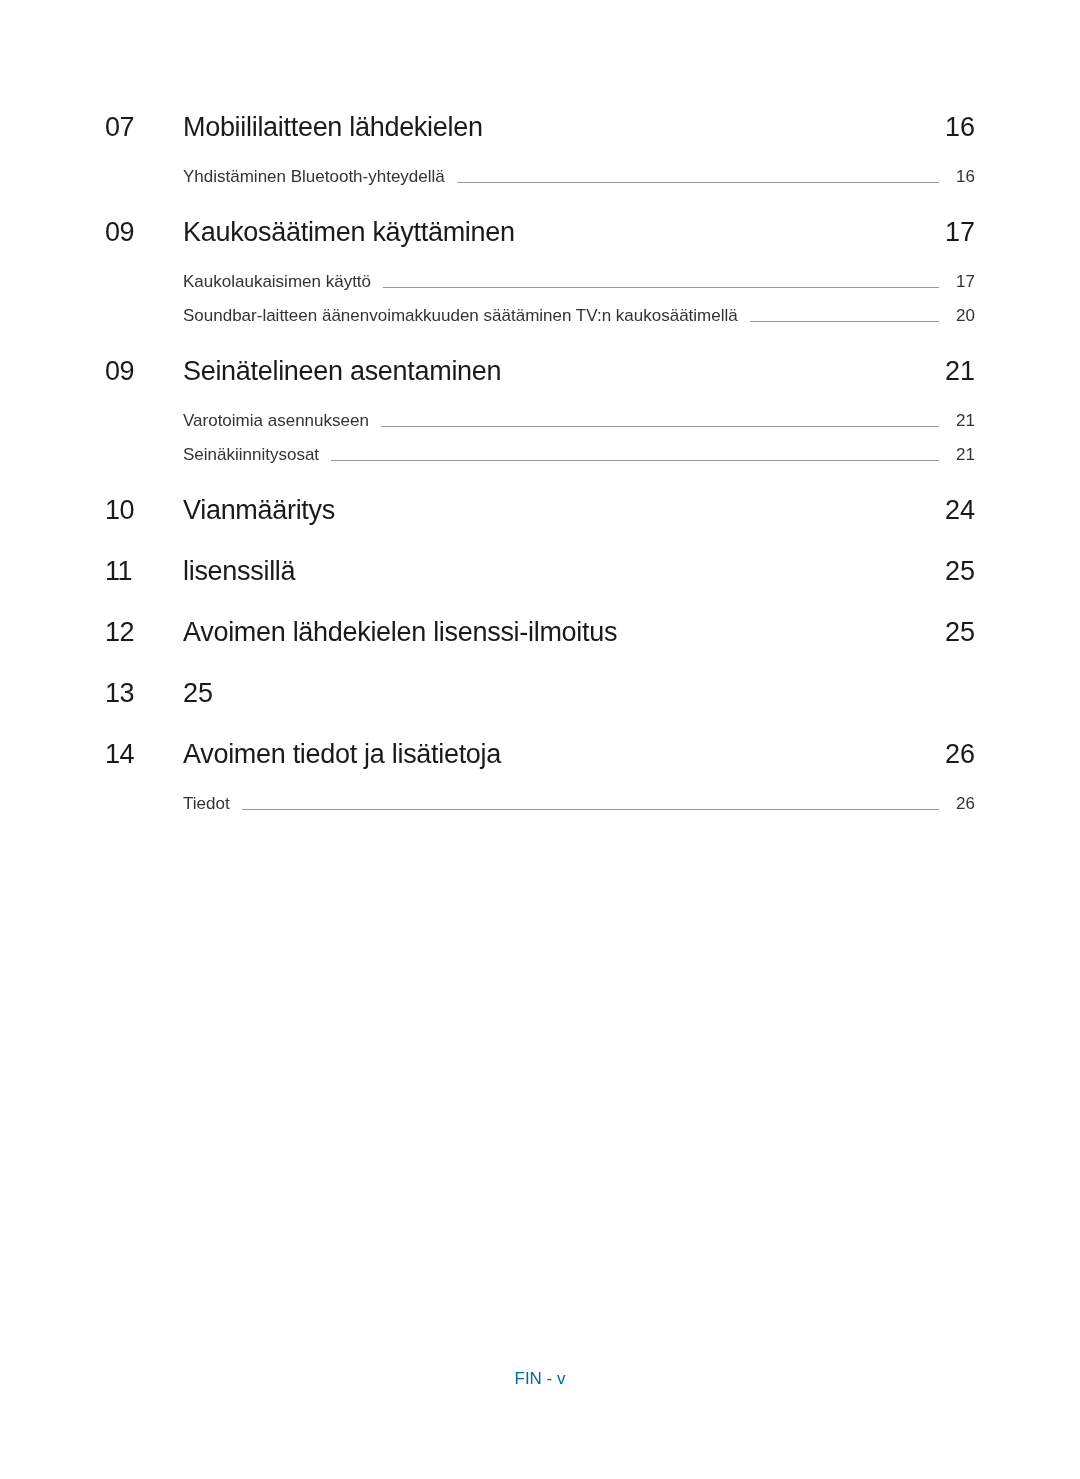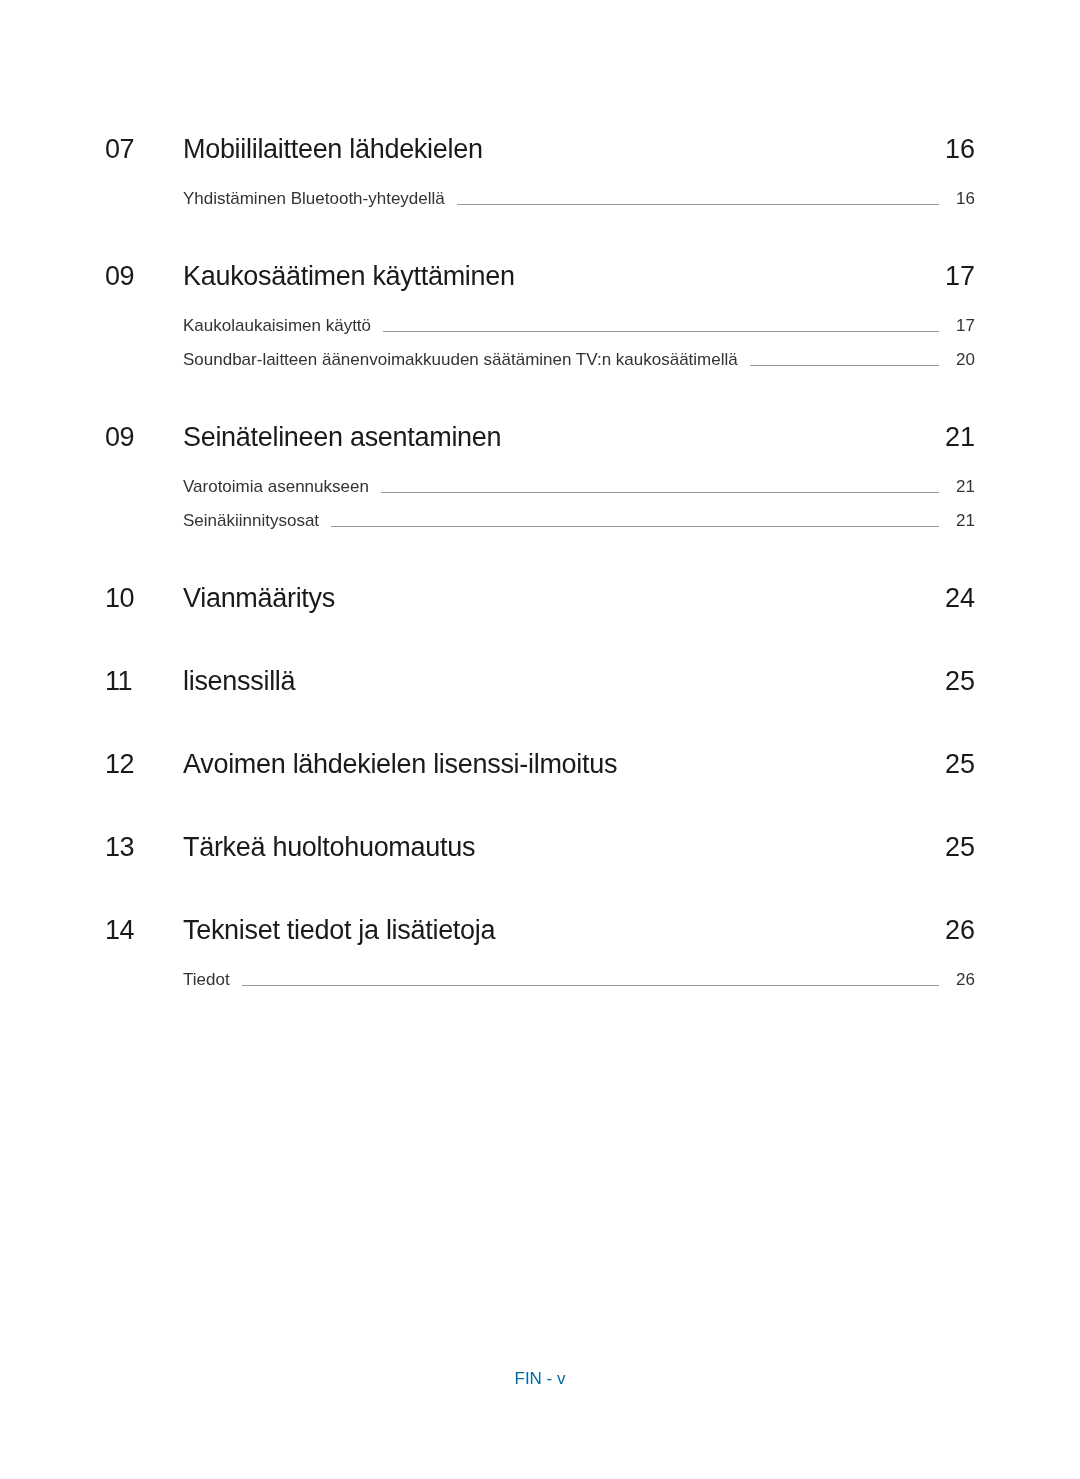--- a/index.html
+++ b/index.html
@@ -30,21 +30,20 @@
       align-items: baseline;
       gap: 36px;
       margin-bottom: 24px;
     }
     
     .section-number {
       font-size: 27px;
       font-weight: 500;
       min-width: 42px;
       letter-spacing: -0.5px;
-      margin-top: 22px;
     }
     
     .section-title {
       font-size: 27px;
       font-weight: 500;
       flex: 1;
       letter-spacing: -0.3px;
     }
     
     .section-page {
@@ -168,29 +167,28 @@
     <div class="section-header">
       <span class="section-number">12</span>
       <span class="section-title">Avoimen lähdekielen lisenssi-ilmoitus</span>
       <span class="section-page">25</span>
     </div>
   </div>
 
   <div class="section no-sub">
     <div class="section-header">
       <span class="section-number">13</span>
-      <span class="section-title">Tärkeä huoltohuomautus</span>
       <span class="section-page">25</span>
     </div>
   </div>
 
   <div class="section">
     <div class="section-header">
       <span class="section-number">14</span>
-      <span class="section-title">Tekniset tiedot ja lisätietoja</span>
+      <span class="section-title">Avoimen tiedot ja lisätietoja</span>
       <span class="section-page">26</span>
     </div>
     <div class="subsection">
       <span class="subsection-title">Tiedot</span>
       <span class="subsection-leader"></span>
       <span class="subsection-page">26</span>
     </div>
   </div>
 
 </div>

